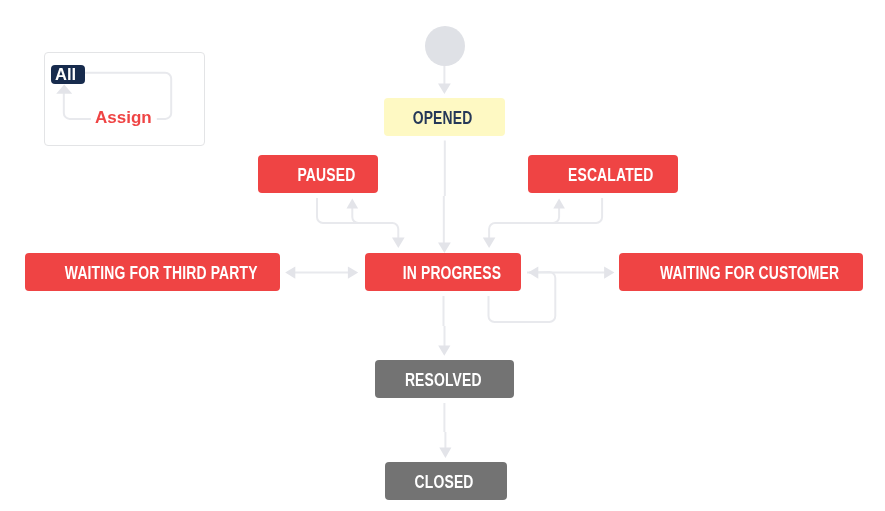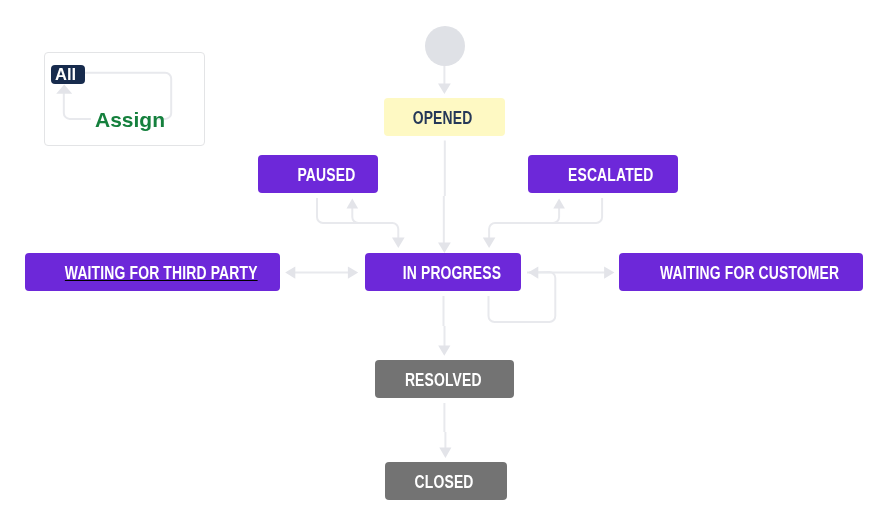--- a/index.html
+++ b/index.html
@@ -1,30 +1,30 @@
 <!DOCTYPE html>
 <html><head>
 <meta charset="utf-8">
 <style>
   html,body{margin:0;padding:0;}
   body{width:885px;height:511px;background:#ffffff;font-family:"Liberation Sans",sans-serif;overflow:hidden;}
   #stage{position:relative;width:885px;height:511px;}
   svg.edges{position:absolute;left:0;top:0;width:885px;height:511px;pointer-events:none;z-index:2;}
   .node{position:absolute;box-sizing:border-box;display:flex;align-items:center;justify-content:center;border-radius:4px;z-index:3;}
   .node .lbl{font-weight:bold;font-size:17.5px;letter-spacing:0.2px;line-height:1;white-space:nowrap;display:inline-block;transform:scaleX(0.795);position:relative;top:1.5px;left:-1.5px;}
-  .node.blue{background:#6d28d9;padding-left:20px;}
+  .node.blue{background:#ef4444;padding-left:20px;}
   .node.blue .lbl{color:#ffffff;}
   .node.green{background:#737373;}
   .node.green .lbl{color:#ffffff;}
   .node.gray{background:#fef9c3;}
   .node.gray .lbl{color:#253858;}
   #legend{position:absolute;z-index:1;border:1px solid #e3e4e6;border-radius:4px;background:#fff;box-sizing:border-box;}
   .badge{position:absolute;z-index:4;background:#172b4d;border-radius:4px;display:flex;align-items:center;justify-content:flex-start;padding-left:4px;box-sizing:border-box;}
   .badge span{color:#ffffff;font-weight:bold;font-size:16.5px;display:inline-block;}
-  .assign{position:absolute;z-index:4;color:#15803d;font-weight:bold;font-size:21px;white-space:nowrap;display:inline-block;line-height:1;text-align:center;}
+  .assign{position:absolute;z-index:4;color:#ef4444;font-weight:bold;font-size:17px;white-space:nowrap;display:inline-block;line-height:1;text-align:center;}
 </style>
 </head>
 <body>
 
 <div id="stage">
 
   <svg class="edges" viewBox="0 0 885 511" width="885" height="511">
     <g stroke="#e8e9ed" stroke-width="2" fill="none" stroke-linecap="butt" stroke-linejoin="round">
 
       <path d="M444.4,65 L444.4,85"></path>
@@ -77,21 +77,21 @@
   <div class="node start" style="left:425px;top:26px;width:40px;height:40px;border-radius:50%;background:#dfe1e6;"></div>
   <div class="node gray" style="left:383.5px;top:98px;width:121px;height:38px;">
       <span class="lbl">OPENED</span>
     </div>
   <div class="node blue" style="left:257.5px;top:155px;width:120.5px;height:38px;">
       <span class="lbl">PAUSED</span>
     </div>
   <div class="node blue" style="left:527.5px;top:155px;width:150px;height:38px;">
       <span class="lbl">ESCALATED</span>
     </div>
-  <div class="node blue" style="left:25px;top:253px;width:255px;height:38px;text-decoration:underline;">
+  <div class="node blue" style="left:25px;top:253px;width:255px;height:38px;">
       <span class="lbl">WAITING FOR THIRD PARTY</span>
     </div>
   <div class="node blue" style="left:365px;top:253px;width:156px;height:38px;">
       <span class="lbl">IN PROGRESS</span>
     </div>
   <div class="node blue" style="left:619px;top:253px;width:244px;height:38px;justify-content:center;">
       <span class="lbl">WAITING FOR CUSTOMER</span>
     </div>
   <div class="node green" style="left:375px;top:360px;width:139px;height:38px;">
       <span class="lbl">RESOLVED</span>

